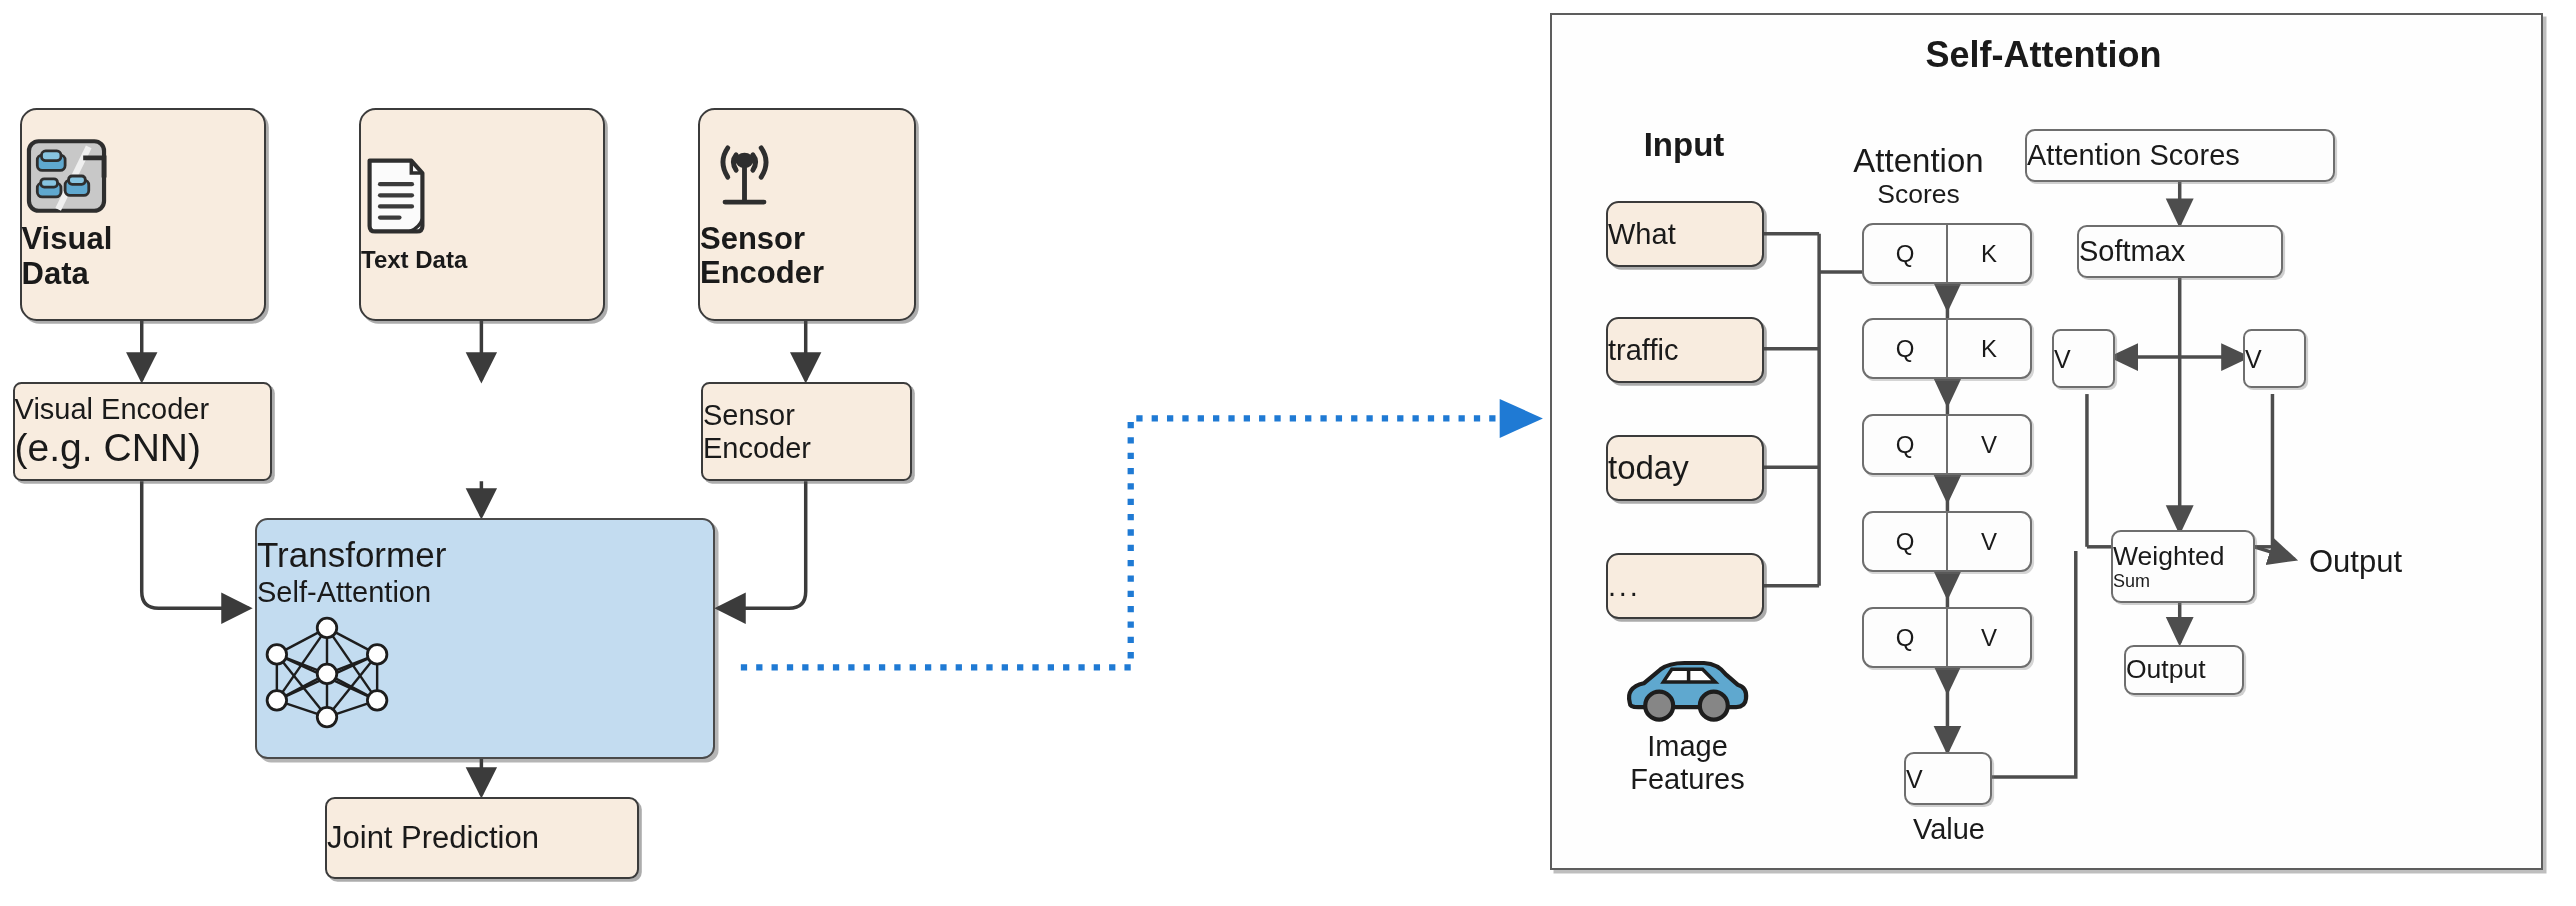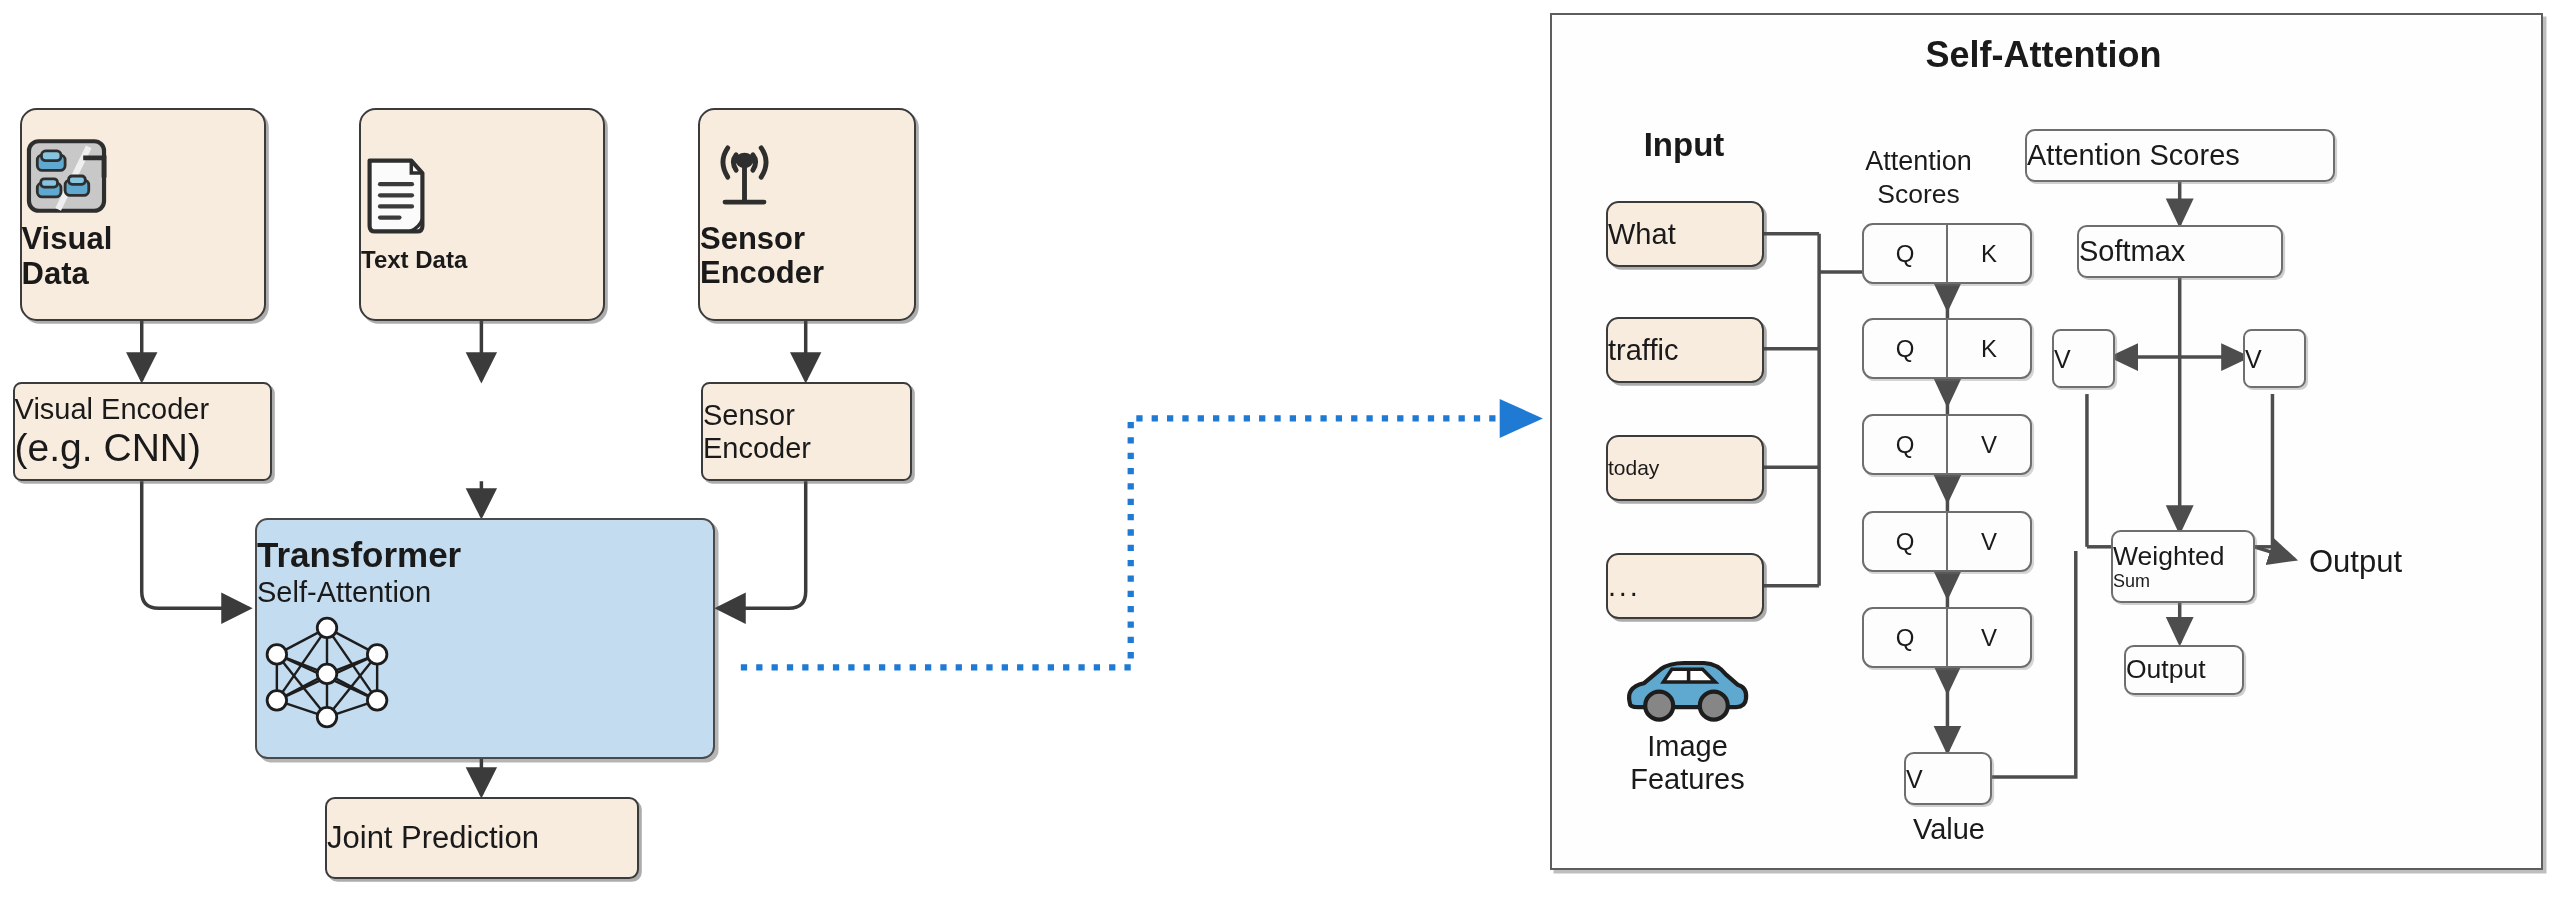--- a/index.html
+++ b/index.html
@@ -125,21 +125,21 @@
     <div style="font-size:39px;">(e.g. CNN)</div>
   </div>
 
 
   <div class="node cream r12" style="left:701px;top:382px;width:211px;height:99px;">
     <div style="font-size:29px;">Sensor</div>
     <div style="font-size:29px;">Encoder</div>
   </div>
 
   <div class="node blue r18" style="left:255px;top:518px;width:460px;height:241px;justify-content:flex-start;padding-top:15.3px;">
-    <div style="font-size:35px;font-weight:700;">Transformer</div>
+    <div style="font-size:35px;font-weight:400;">Transformer</div>
     <div style="font-size:29px;margin-top:1.4px;">Self-Attention</div>
     <div class="iconbox" style="margin-top:5.6px;">
       <svg width="140" height="117" viewBox="0 0 200 168">
         <g stroke="#1d1d1d" stroke-width="3.5" fill="none">
           <line x1="100" y1="20" x2="28" y2="58"></line>
           <line x1="100" y1="20" x2="172" y2="58"></line>
           <line x1="100" y1="20" x2="100" y2="86"></line>
           <line x1="100" y1="20" x2="28" y2="124"></line>
           <line x1="100" y1="20" x2="172" y2="124"></line>
           <line x1="28" y1="58" x2="100" y2="86"></line>
@@ -172,21 +172,21 @@
   <div class="node cream r14" style="left:325px;top:797px;width:314px;height:82px;">
     <div style="font-size:31px;">Joint Prediction</div>
   </div>
 
   <div class="panel" style="left:1550px;top:13.3px;width:989px;height:853px;"></div>
 
   <div class="lbl bold" style="left:1883px;top:33px;width:321px;height:43px;font-size:36px;">Self-Attention</div>
 
   <div class="lbl bold" style="left:1604px;top:124px;width:160px;height:42px;font-size:33px;">Input</div>
 
-  <div class="lbl" style="left:1828px;top:146px;width:181px;height:31px;font-size:27px;">Attention</div>
+  <div class="lbl" style="left:1828px;top:146px;width:181px;height:31px;font-size:33px;">Attention</div>
   <div class="lbl" style="left:1828px;top:179px;width:181px;height:31px;font-size:26.5px;">Scores</div>
 
   <svg class="layer" viewBox="0 0 3693 1299" width="2576" height="906">
     <g stroke="#4d4d4d" stroke-width="5" fill="none">
 
       <path d="M2528,335 L2608,335"></path>
       <path d="M2528,500 L2608,500"></path>
       <path d="M2528,670 L2608,670"></path>
       <path d="M2528,840 L2608,840"></path>
       <path d="M2608,335 L2608,840"></path>
@@ -225,21 +225,21 @@
     </g>
   </svg>
 
   <div class="node cream r18" style="left:1606px;top:201px;width:158px;height:66px;">
     <div style="font-size:29px;">What</div>
   </div>
   <div class="node cream r18" style="left:1606px;top:317px;width:158px;height:66px;">
     <div style="font-size:29px;">traffic</div>
   </div>
   <div class="node cream r18" style="left:1606px;top:435px;width:158px;height:66px;">
-    <div style="font-size:21px;">today</div>
+    <div style="font-size:33px;">today</div>
   </div>
   <div class="node cream r18" style="left:1606px;top:553px;width:158px;height:66px;">
     <div style="font-size:29px;letter-spacing:2.8px;">...</div>
   </div>
 
   <div class="lbl" style="left:1620px;top:649px;width:133px;height:77px;">
     <svg width="133" height="73" viewBox="0 0 190 104">
       <path d="M14 74 Q8 52 34 46 L58 26 Q70 17 92 17 L120 17 Q140 18 152 34 L168 48
                Q182 52 180 68 Q179 80 166 80 L26 80 Q14 80 14 74 Z" fill="#5fa8cf" stroke="#1d1d1d" stroke-width="6" stroke-linejoin="round"></path>
       <path d="M62 44 L74 26 L118 26 L136 44 Z" fill="#ffffff" stroke="#1d1d1d" stroke-width="5"></path>

